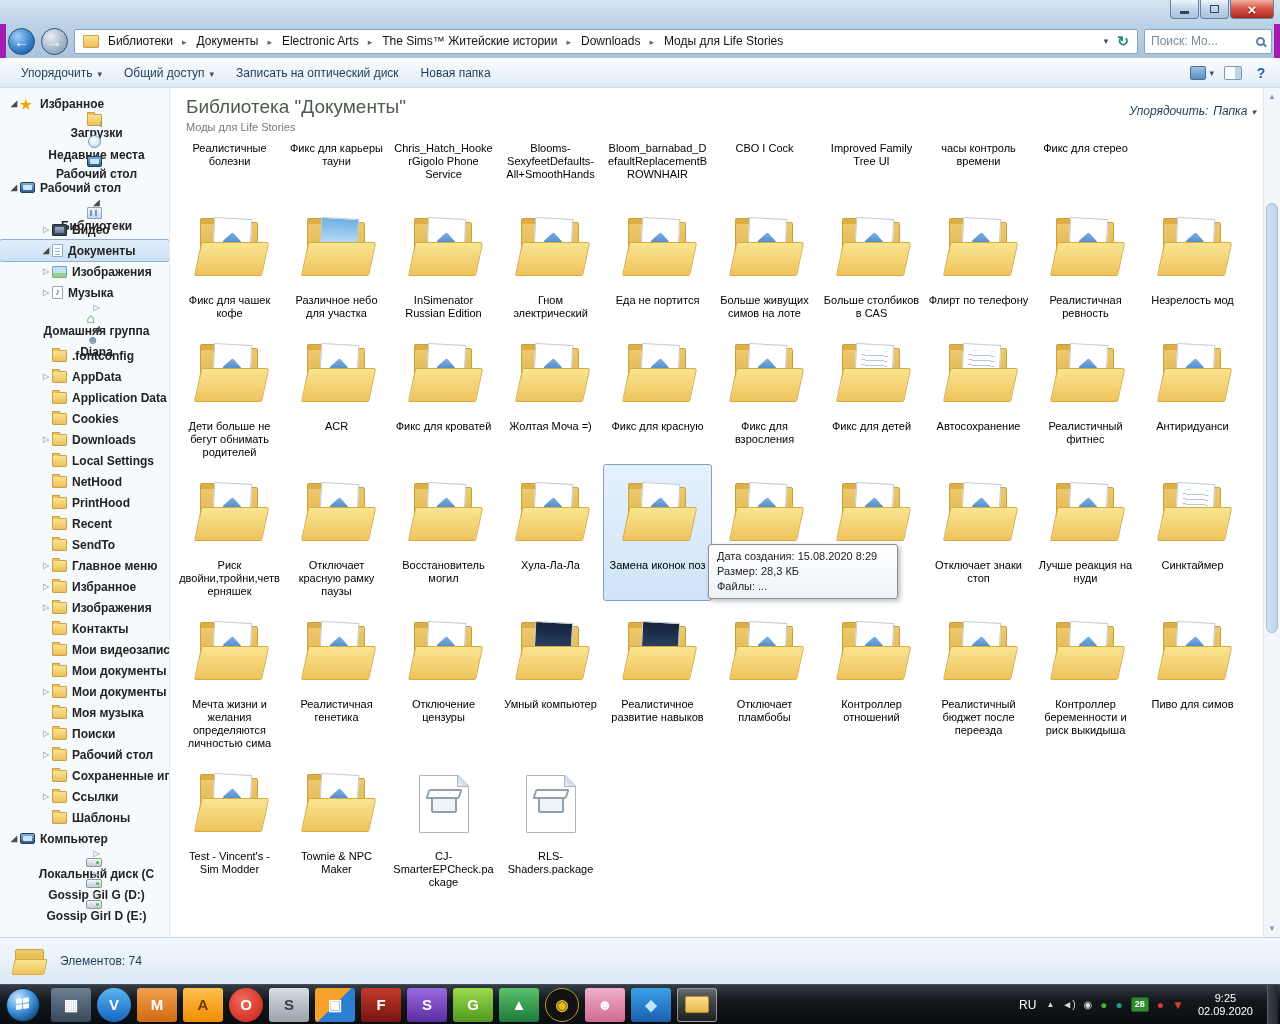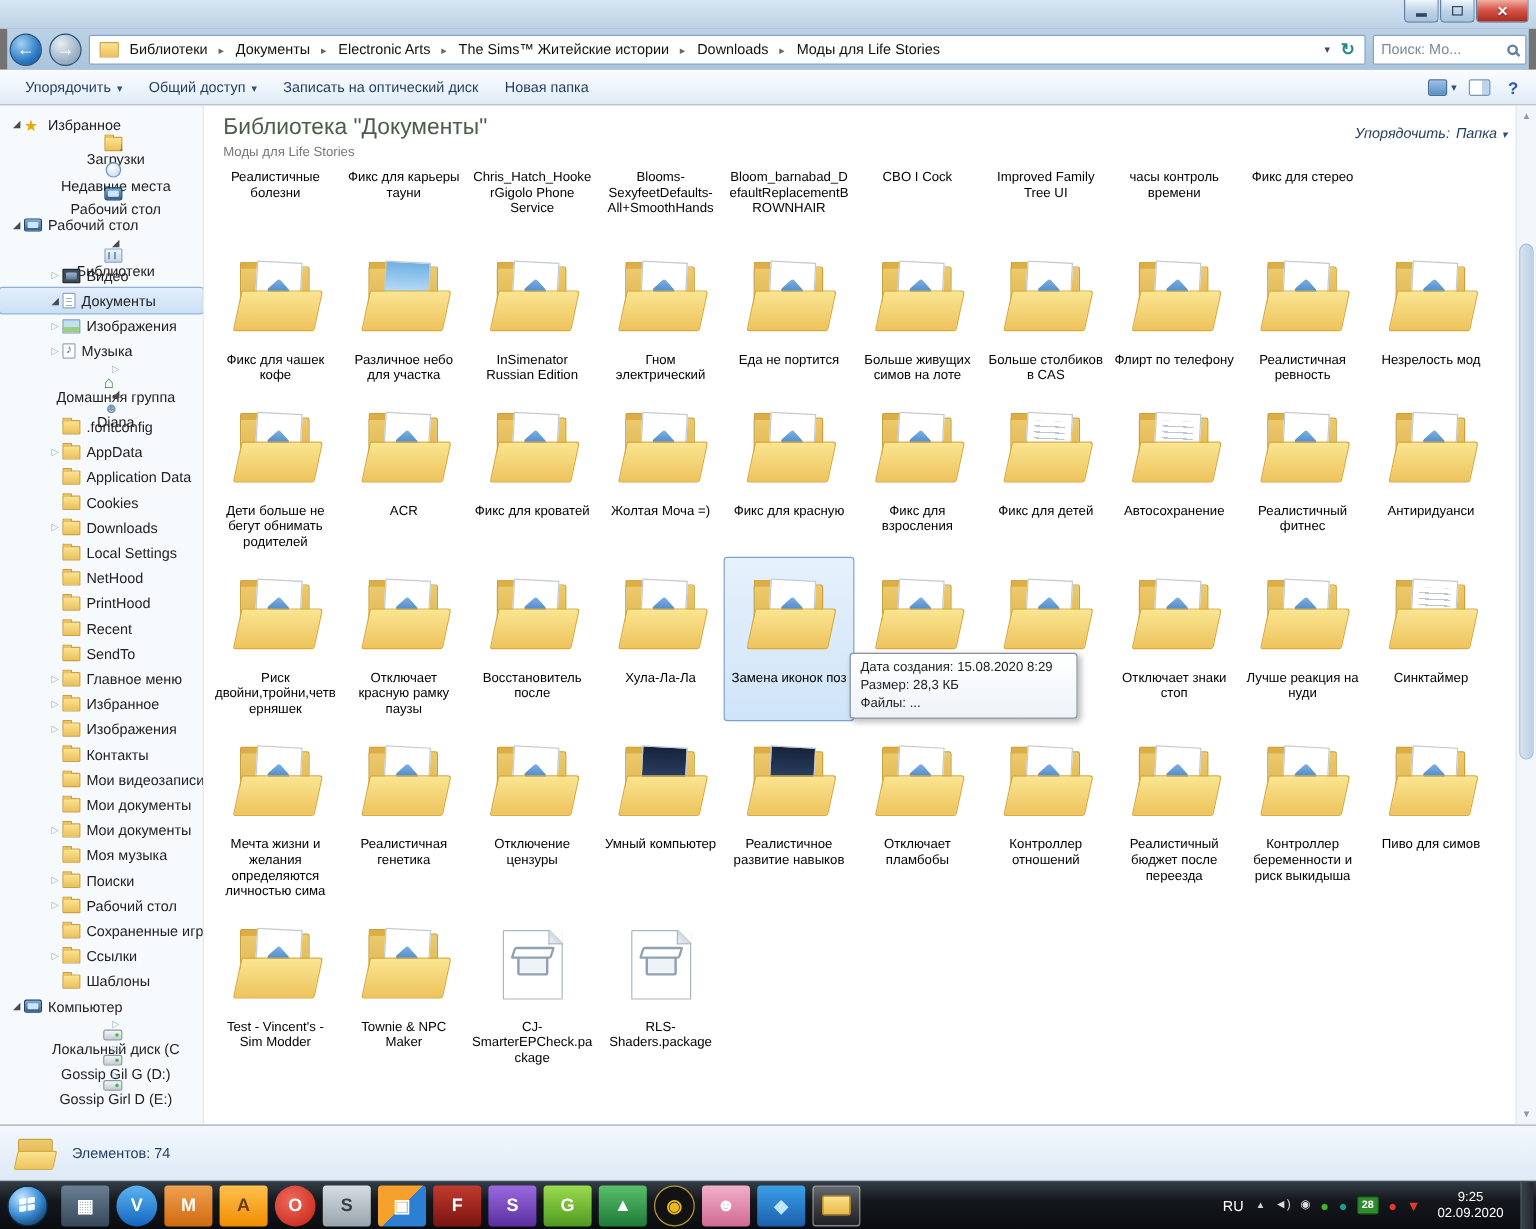--- a/index.html
+++ b/index.html
@@ -1,20 +1,20 @@
 <!DOCTYPE html>
 <html><head>
 <meta charset="utf-8">
 <style>
   html,body{margin:0;padding:0;width:1280px;height:1024px;overflow:hidden;
     font-family:"Liberation Sans",sans-serif;font-size:12px;cursor:default;background:#000;}
   *{box-sizing:border-box;}
 
   
-  #window{position:absolute;left:0;top:0;right:0;bottom:40px;background:#737373;}
+  #window{position:absolute;left:0;top:0;right:0;bottom:40px;background:#a21caf;}
   .titlebar{position:absolute;top:0;left:0;right:0;height:24px;
     background:linear-gradient(#d7e5f2,#bcd2e6);}
   .winbtns{position:absolute;top:0;right:6px;display:flex;}
   .winbtn{width:29px;height:19px;border:1px solid #62809f;border-top:none;
     background:linear-gradient(#eef5fb,#c0d4e8 50%,#a8c2db);
     border-radius:0 0 4px 4px;display:flex;align-items:center;justify-content:center;margin-left:1px;}
   .glyph-min{width:9px;height:3px;background:#2a4663;margin-top:7px;}
   .glyph-max{width:9px;height:8px;border:1px solid #2a4663;}
   .winbtn.close{width:44px;background:linear-gradient(#f0b0a2,#d9564a 45%,#a92b1e);}
   .winbtn.close::after{content:"×";color:#fff;font-weight:bold;font-size:15px;line-height:1;text-shadow:0 1px 1px #801;}
@@ -57,21 +57,21 @@
   .view-btn::after{content:"▾";font-size:9px;color:#35506c;}
   .pane-btn{width:18px;height:14px;border:1px solid #7a97b5;border-radius:2px;
     background:linear-gradient(90deg,#fff 60%,#bcd4ea 60%);}
   .help-btn{color:#2458b0;font-weight:bold;font-size:14px;width:18px;text-align:center;}
 
   
   .content{position:absolute;top:88px;left:0;right:0;bottom:47px;display:flex;background:#fff;}
 
   .sidebar{width:170px;flex:none;background:#f7fafd;border-right:1px solid #e3e9f0;
     overflow:hidden;padding-top:5px;}
-  .s-item{display:flex;align-items:center;height:21px;white-space:nowrap;color:#222;}
+  .s-item{display:flex;align-items:center;height:21px;white-space:nowrap;color:#222;font-weight:bold;}
   .s-item[data-level="0"]{padding-left:8px;}
   .s-item[data-level="1"]{padding-left:24px;flex-direction:column;}
   .s-item[data-level="2"]{padding-left:40px;}
   .s-item[data-selected="true"]{background:linear-gradient(#e2eefb,#cbe0f6);outline:1px solid #8db1d6;border-radius:2px;}
   .s-arrow{width:12px;flex:none;font-size:8px;text-align:center;}
   .s-item[data-arrow="exp"] .s-arrow::before{content:"◢";color:#4a4a4a;}
   .s-item[data-arrow="col"] .s-arrow::before{content:"▷";color:#9fb2c4;}
   .s-ic{width:15px;height:12px;margin-right:5px;position:relative;flex:none;
     background:linear-gradient(#fce391,#ecc05b);border:1px solid #c9a246;border-radius:1px;}
   .s-ic::before{content:"";position:absolute;top:-3px;left:-1px;width:6px;height:2px;
@@ -892,21 +892,21 @@
                 <div class="icon-wrap">
                   <div class="fold">
                     <div class="f-back"></div>
                     <div class="f-paper">
                     <div class="f-art"></div>
                   </div>
                     <div class="f-front"></div>
                   </div>
 
                 </div>
-                <div class="cell-label">Восстановитель после</div>
+                <div class="cell-label">Восстановитель могил</div>
               </div>
 
               <div class="cell">
                 <div class="icon-wrap">
                   <div class="fold">
                     <div class="f-back"></div>
                     <div class="f-paper">
                     <div class="f-art"></div>
                   </div>
                     <div class="f-front"></div>

